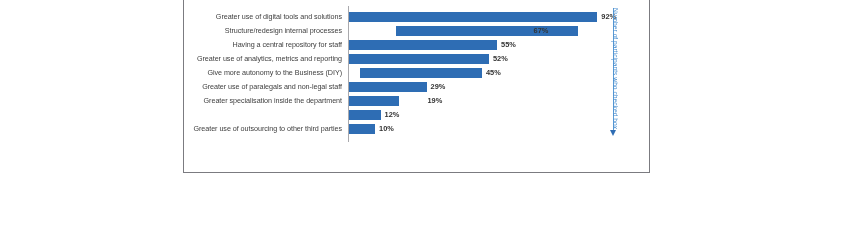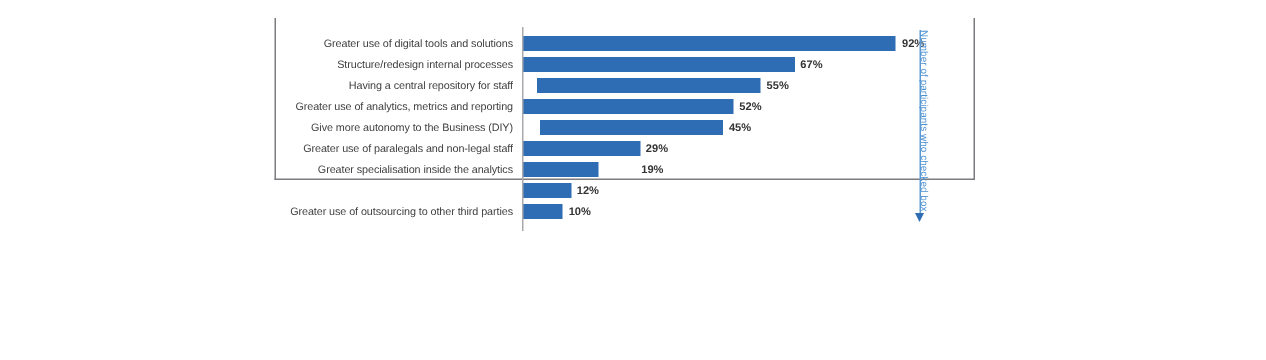--- a/index.html
+++ b/index.html
@@ -10,23 +10,23 @@
   body {
     width: 844px;
     height: 151px;
     font-family: "Liberation Sans", sans-serif;
     overflow: hidden;
   }
 
   #figure-frame {
     position: absolute;
     left: 183px;
-    top: 12px;
+    top: 0px;
     width: 467px;
-    height: 108px;
+    height: 173px;
     border: 1px solid #7b7b80;
     border-top: none;
     box-sizing: border-box;
     background: #ffffff;
   }
 
   
   #plot {
     position: absolute;
     left: 0;
@@ -135,28 +135,28 @@
     <div id="rows">
         <div class="row" style="top: 10px;">
           <div class="cat-label">Greater use of digital tools and solutions</div>
           <div class="bar-wrap" style="top: 2px;">
             <div class="bar" style="width: 249.32px; background: rgb(46, 109, 180);"></div>
             <div class="bar-value" style="left: 249.32px;">92%</div>
           </div>
         </div>
         <div class="row" style="top: 24px;">
           <div class="cat-label">Structure/redesign internal processes</div>
-          <div class="bar-wrap" style="top: 2px;">
+          <div class="bar-wrap" style="top: 2px; padding-left: 48px;">
             <div class="bar" style="width: 181.57px; background: rgb(46, 109, 180);"></div>
             <div class="bar-value" style="left: 181.57px;">67%</div>
           </div>
         </div>
         <div class="row" style="top: 38px;">
           <div class="cat-label">Having a central repository for staff</div>
-          <div class="bar-wrap" style="top: 2px; margin-left: 10px;">
+          <div class="bar-wrap" style="top: 2px;">
             <div class="bar" style="width: 149.05px; background: rgb(46, 109, 180);"></div>
             <div class="bar-value" style="left: 149.05px;">55%</div>
           </div>
         </div>
         <div class="row" style="top: 52px;">
           <div class="cat-label">Greater use of analytics, metrics and reporting</div>
           <div class="bar-wrap" style="top: 2px;">
             <div class="bar" style="width: 140.92px; background: rgb(46, 109, 180);"></div>
             <div class="bar-value" style="left: 140.92px;">52%</div>
           </div>
@@ -169,21 +169,21 @@
           </div>
         </div>
         <div class="row" style="top: 80px;">
           <div class="cat-label">Greater use of paralegals and non-legal staff</div>
           <div class="bar-wrap" style="top: 2px;">
             <div class="bar" style="width: 78.59px; background: rgb(46, 109, 180);"></div>
             <div class="bar-value" style="left: 78.59px;">29%</div>
           </div>
         </div>
         <div class="row" style="top: 94px;">
-          <div class="cat-label">Greater specialisation inside the analytics</div>
+          <div class="cat-label">Greater specialisation inside the department</div>
           <div class="bar-wrap" style="top: 2px;">
             <div class="bar" style="width: 51.49px; background: rgb(46, 109, 180);"></div>
             <div class="bar-value" style="left: 51.49px; padding-left: 28px;">19%</div>
           </div>
         </div>
         <div class="row" style="top: 108px;">
           <div class="bar-wrap" style="top: 2px;">
             <div class="bar" style="width: 32.52px; background: rgb(46, 109, 180);"></div>
             <div class="bar-value" style="left: 32.52px;">12%</div>
           </div>

